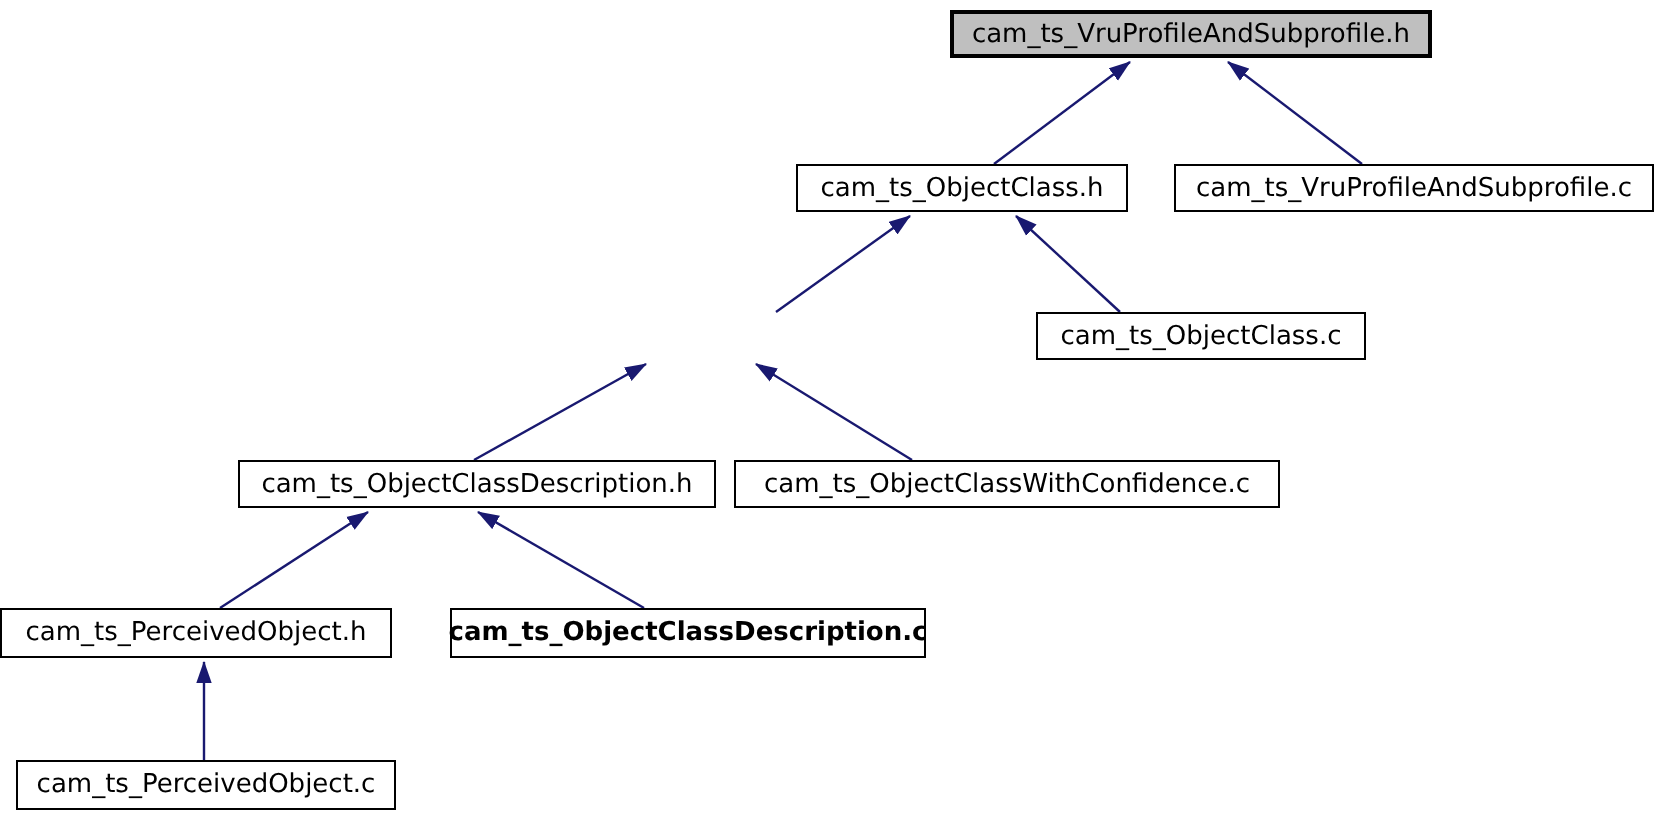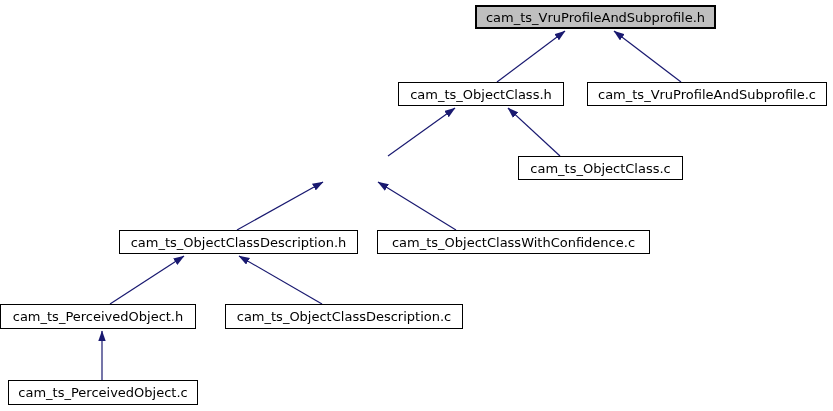--- a/index.html
+++ b/index.html
@@ -71,21 +71,21 @@
 
   <div class="node" style="left:398px; top:82px; width:166px; height:24px;">cam_ts_ObjectClass.h</div>
 
   <div class="node" style="left:587px; top:82px; width:240px; height:24px;">cam_ts_VruProfileAndSubprofile.c</div>
 
 
   <div class="node" style="left:518px; top:156px; width:165px; height:24px;">cam_ts_ObjectClass.c</div>
 
   <div class="node" style="left:101px; top:230px; width:239px; height:24px;margin-left:18px;">cam_ts_ObjectClassDescription.h</div>
 
-  <div class="node" style="left:377px; top:230px; width:273px; height:24px;">cam_ts_ObjectClassWithConfidence.c</div>
+  <div class="node" style="left:367px; top:230px; width:273px; height:24px;">cam_ts_ObjectClassWithConfidence.c</div>
 
   <div class="node" style="left:0; top:304px; width:196px; height:25px;">cam_ts_PerceivedObject.h</div>
 
-  <div class="node" style="left:225px; top:304px; width:238px; height:25px;">cam_ts_ObjectClassDescription.c</div>
+  <div class="node" style="left:225px; top:304px; width:238px; height:25px;font-weight:bold;">cam_ts_ObjectClassDescription.c</div>
 
   <div class="node" style="left:8px; top:380px; width:190px; height:25px;">cam_ts_PerceivedObject.c</div>
 
 </div>
 
 </body></html>

